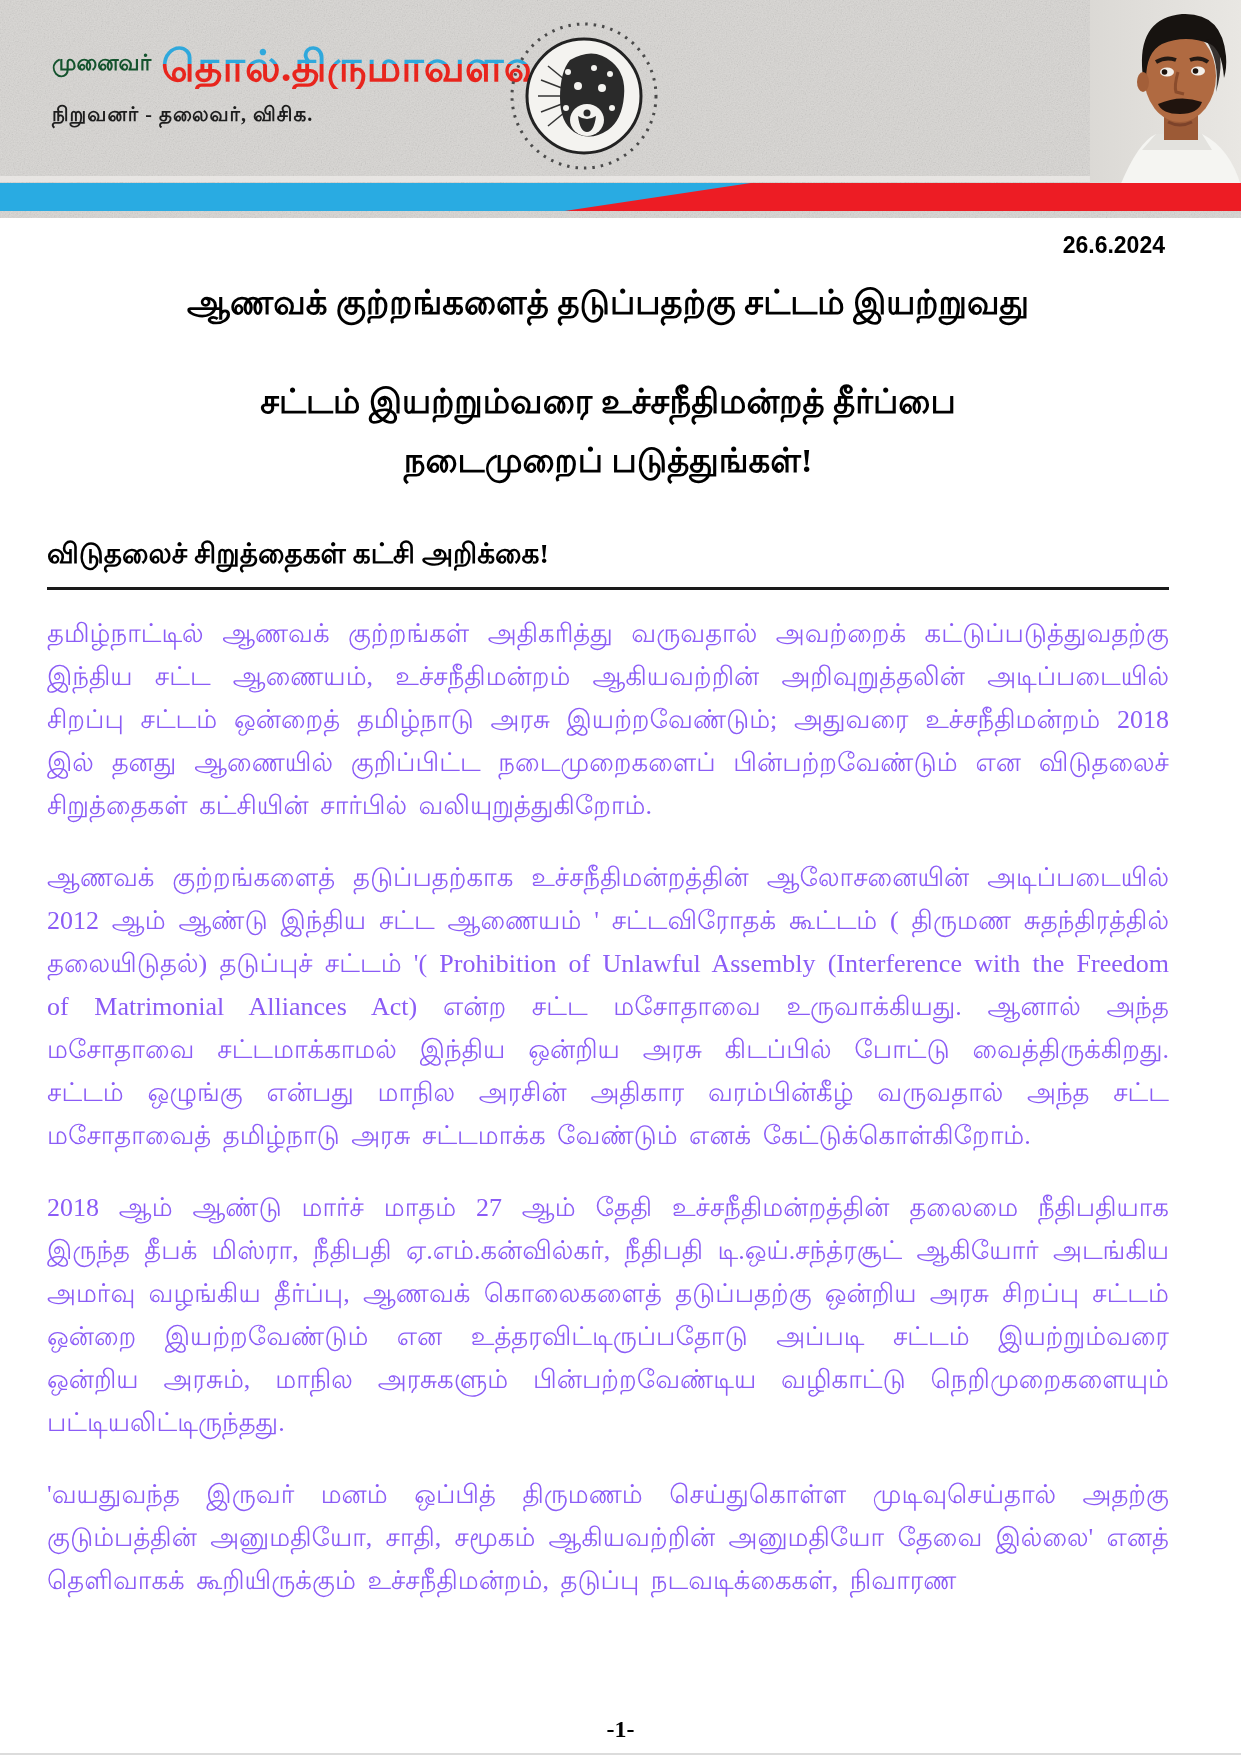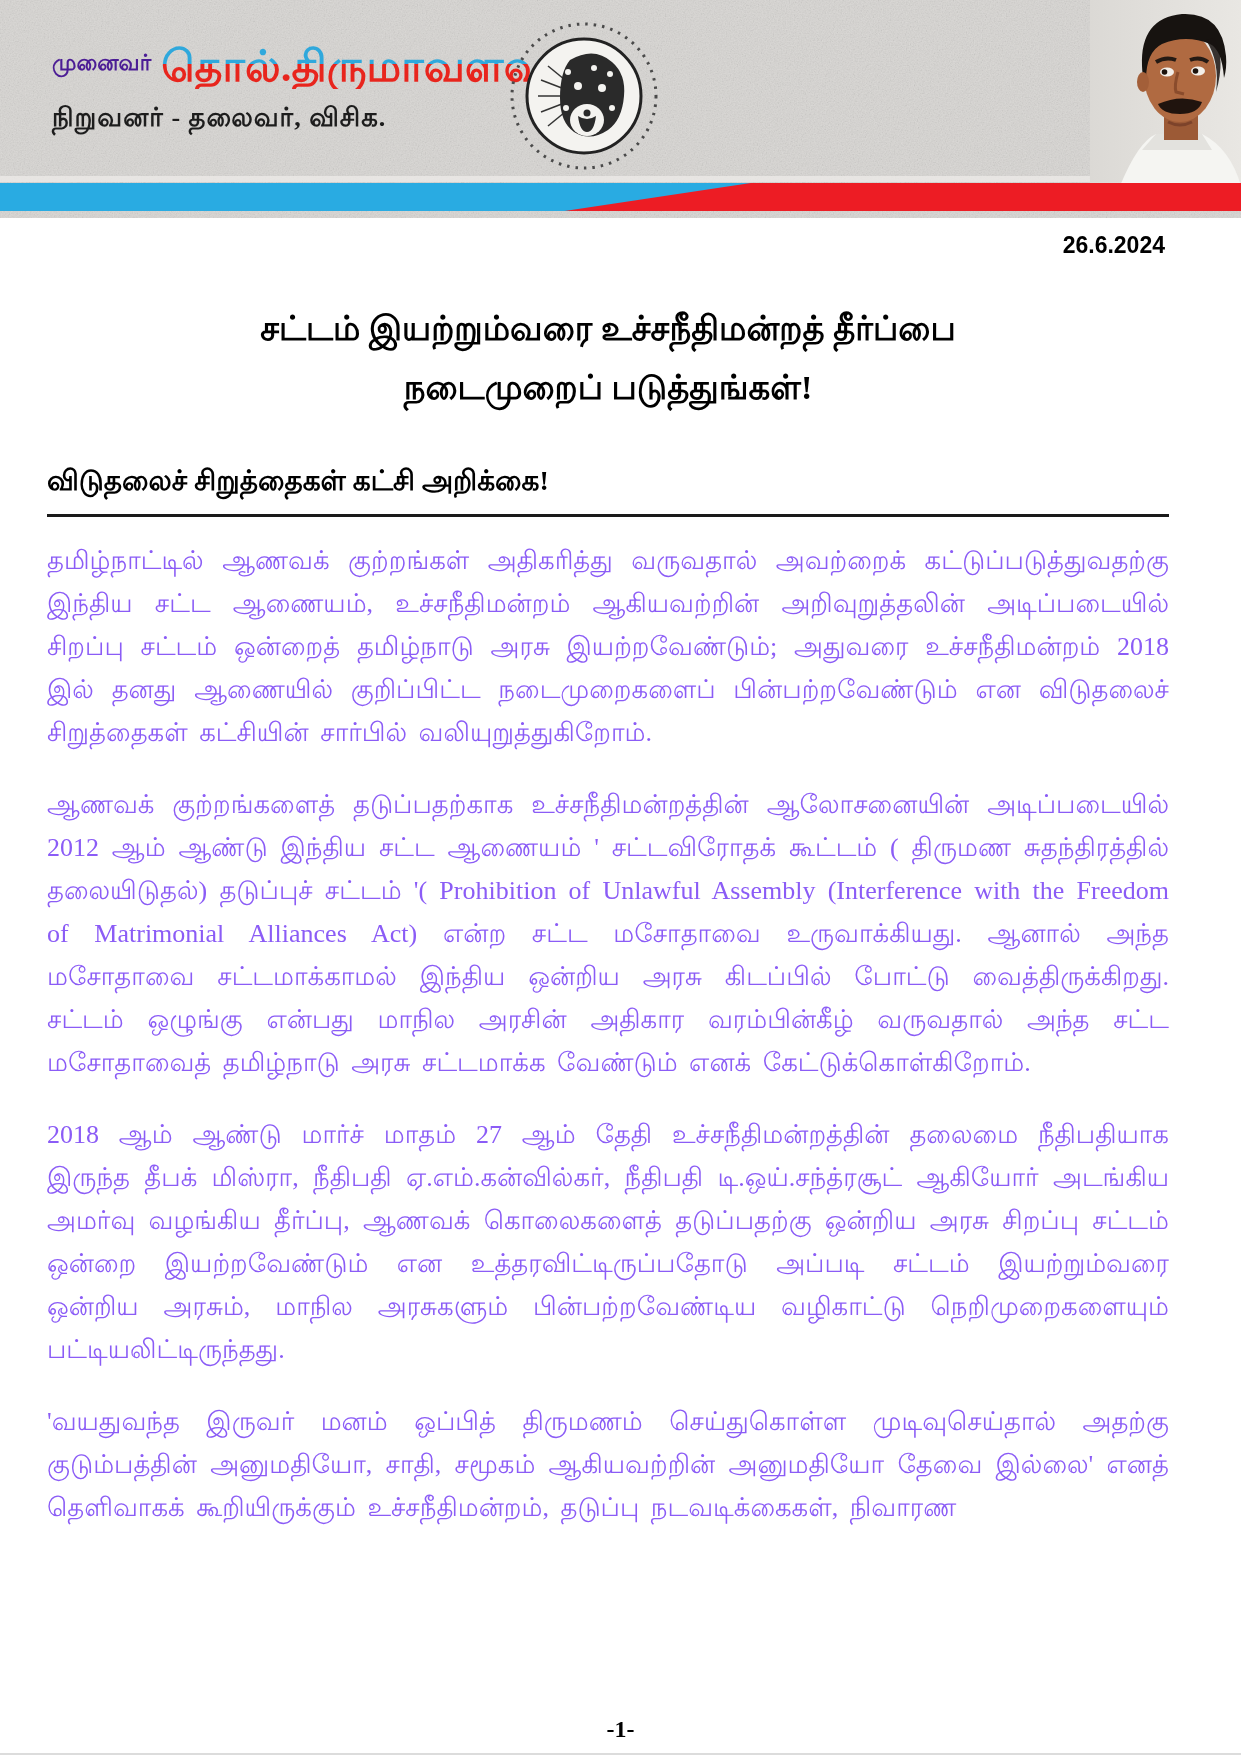--- a/index.html
+++ b/index.html
@@ -19,36 +19,36 @@
   .masthead {
     position:absolute; top:0; left:0; width:1241px; height:218px;
     background:#d8d6d3;
   }
   .masthead svg.noise { position:absolute; top:0; left:0; }
   .mast-left {
     position:absolute; top:44px; left:52px; width:560px; z-index:3;
   }
   .honorific {
     display:inline-block; vertical-align:baseline;
-    color:#4c1d95; font-weight:bold; font-size:22px;
+    color:#14532d; font-weight:bold; font-size:22px;
     margin-right:10px;
   }
   .leader-name {
     display:inline-block; vertical-align:middle;
     font-weight:bold; font-size:43px; line-height:1.05;
     letter-spacing:0px;
     color:#e8251d;
     background:linear-gradient(to bottom,#2fa8dc 0%, #2fa8dc 44%, #e8251d 44%, #e8251d 100%);
     -webkit-background-clip:text; background-clip:text;
     -webkit-text-fill-color:transparent;
     text-shadow:none;
   }
   .role-line {
     margin-top:14px;
-    font-weight:bold; font-size:26px; color:#1d1d1d;
+    font-weight:bold; font-size:20px; color:#1d1d1d;
     letter-spacing:1px;
   }
 
   .emblem { position:absolute; top:16px; left:508px; z-index:3; }
   .portrait { position:absolute; top:0; right:0; z-index:2; }
 
   .stripe {
     position:absolute; top:183px; left:0; width:1241px; height:28px;
     background:#29abe2; z-index:4;
   }
@@ -171,20 +171,21 @@
 
     <div class="stripe">
       <div class="stripe-red"></div>
     </div>
   </header>
 
   <main class="doc">
     <div class="date-line">26.6.2024</div>
 
     <div class="headline primary">
+      <div>ஆணவக் குற்றங்களைத் தடுப்பதற்கு சட்டம் இயற்றுவது</div>
     </div>
 
     <div class="headline secondary">
       <div>சட்டம் இயற்றும்வரை உச்சநீதிமன்றத் தீர்ப்பை</div>
       <div>நடைமுறைப் படுத்துங்கள்!</div>
     </div>
 
     <div class="statement-label">விடுதலைச் சிறுத்தைகள் கட்சி அறிக்கை!</div>
 
     <hr class="divider">

